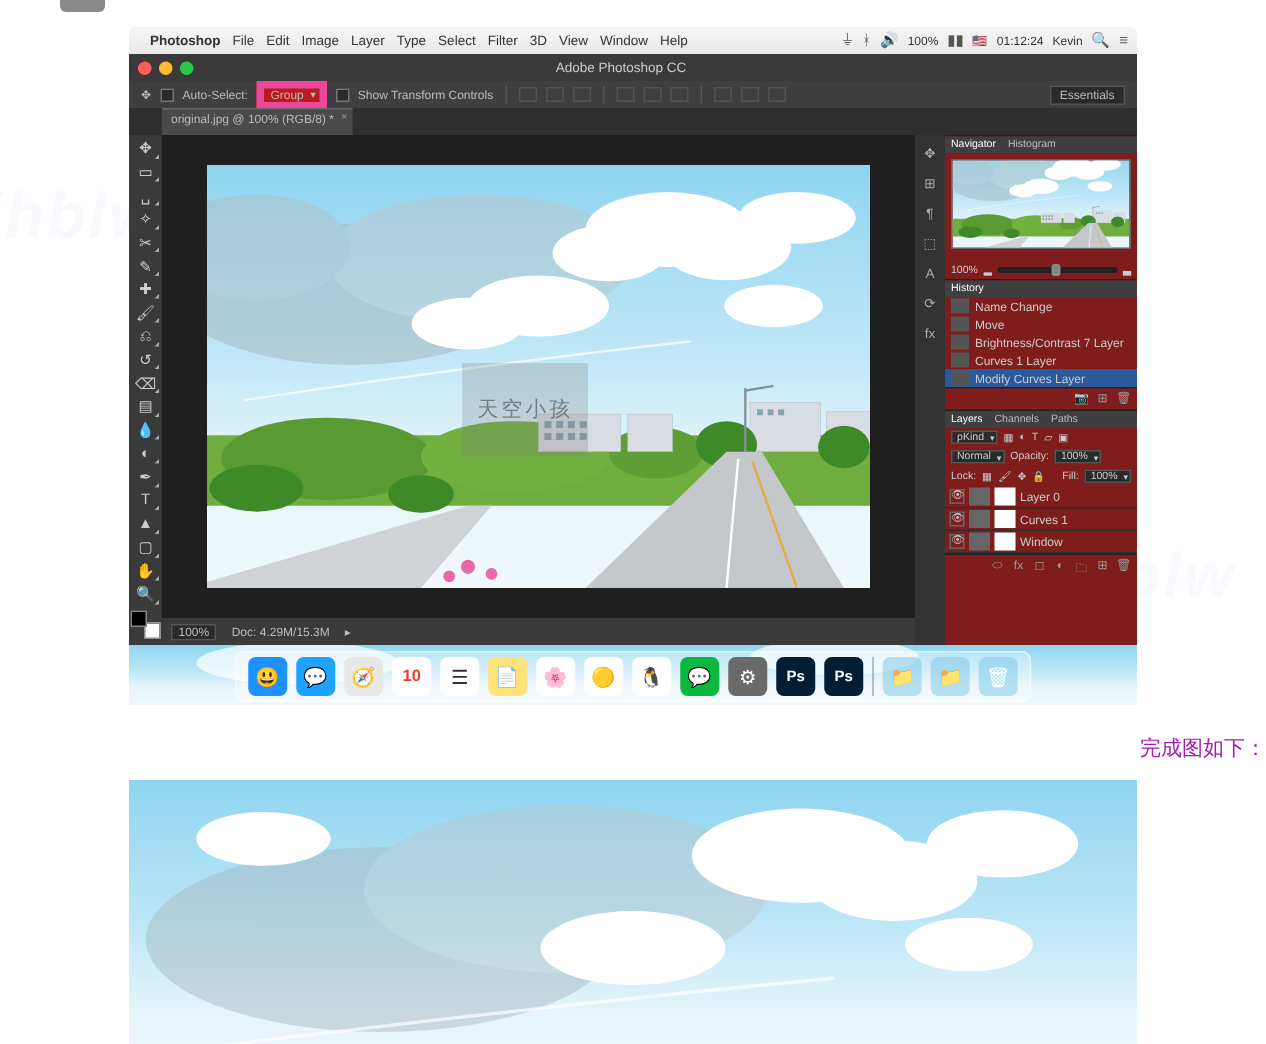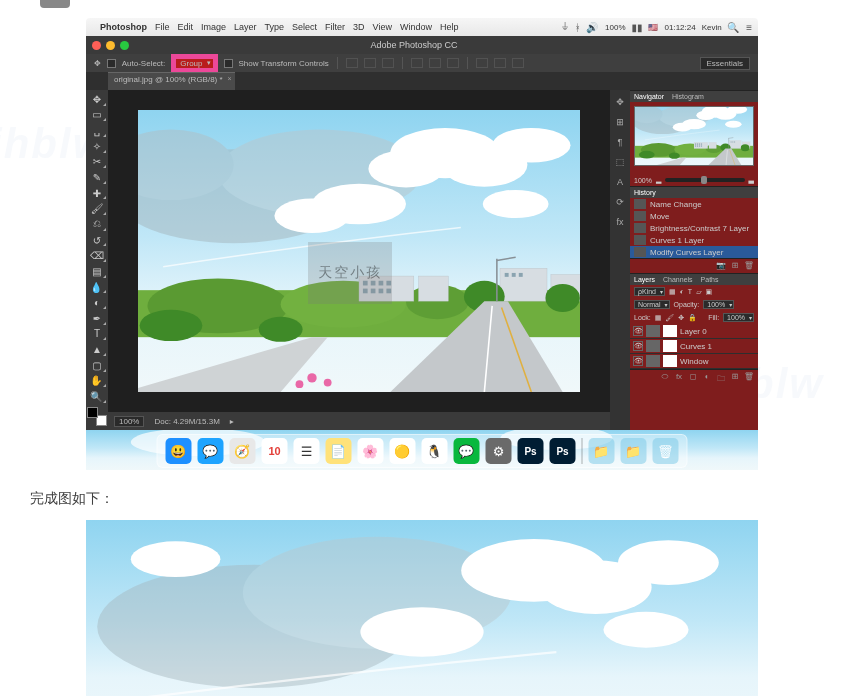--- a/index.html
+++ b/index.html
@@ -95,21 +95,21 @@
 
   
   .dock { height: 40px; position:relative;}
   .dock-bg { position:absolute; left:0;right:0;top:0;bottom:0;}
   .dock-bg svg{width:100%;height:100%;}
   .dock-tray { position:absolute; left:50%; bottom:2px; transform:translateX(-50%); background:rgba(255,255,255,.35); border:1px solid rgba(255,255,255,.5); border-radius:6px; padding:3px 8px; display:flex; gap:6px; align-items:flex-end;}
   .dock-tray .app{width:26px;height:26px;border-radius:5px;display:flex;align-items:center;justify-content:center;font-size:13px;color:#fff;}
   .dock-sep{width:1px;height:26px;background:rgba(0,0,0,.3);}
 
   
-  .article-text { margin: 18px 0 12px 30px; font-size: 14px; color:#404040;}
+  .article-text { margin: 18px 0 12px 30px; font-size: 14px; color:#a21caf;text-align:right;}
 
   
   .final-img { width: 672px; height: 216px; margin-left:86px; position:relative; overflow:hidden;}
   .final-img svg{width:100%;height:100%;display:block;}
 
   
   .page-watermark { position:absolute; font-size:42px; color:rgba(120,150,200,.06); font-style:italic; font-weight:700; pointer-events:none; letter-spacing:2px;}
 </style>
 </head>
 <body>

